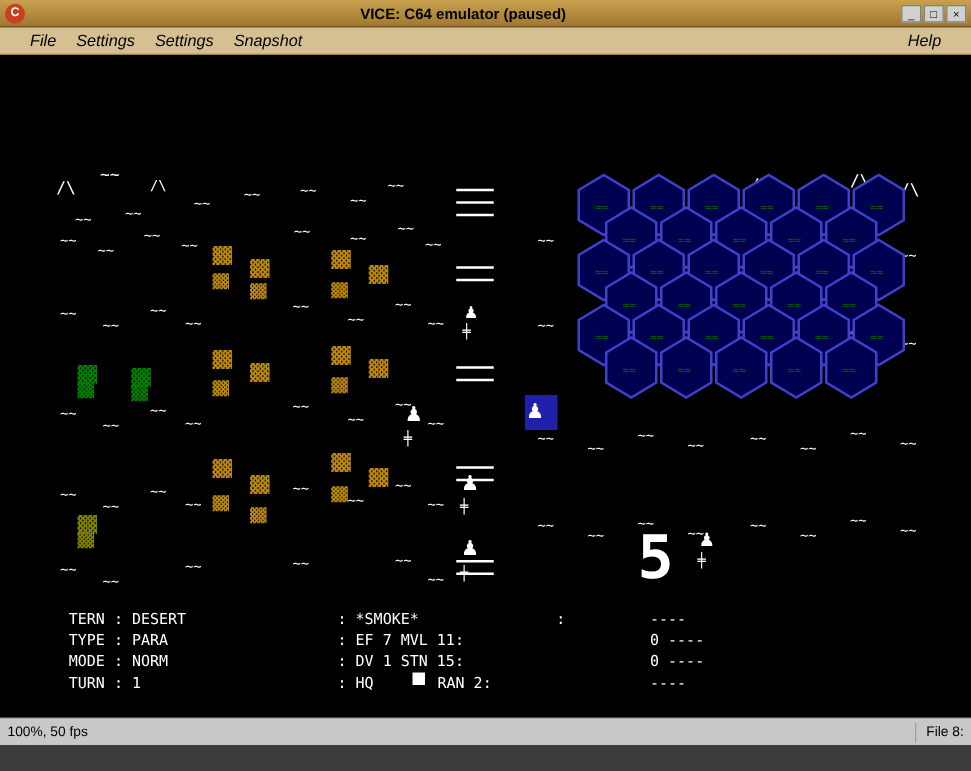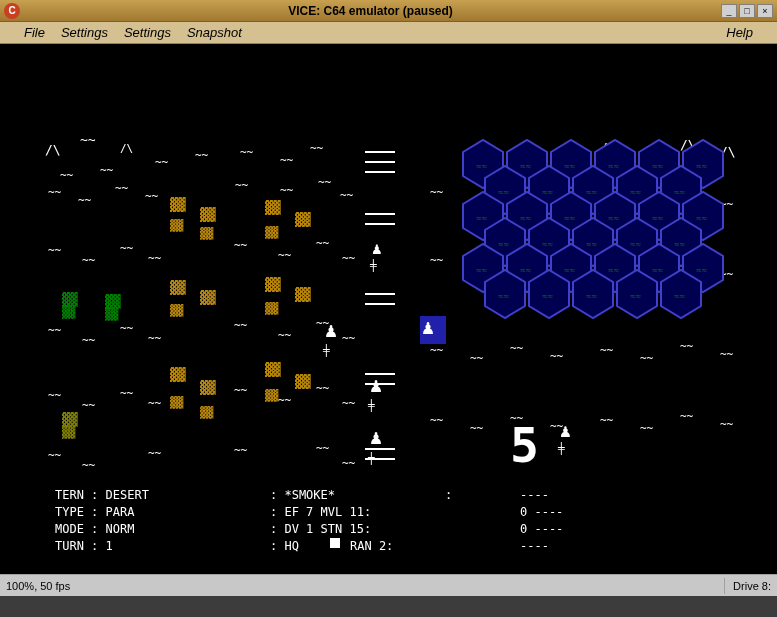--- a/index.html
+++ b/index.html
@@ -396,14 +396,14 @@
     <rect x="330" y="494" width="10" height="10" fill="white"></rect>
     <text x="350" y="506" fill="white" font-family="monospace" font-size="12">RAN  2:</text>
     <text x="520" y="506" fill="white" font-family="monospace" font-size="12">----</text>
 
   </svg>
 </div>
 
 <div id="app-status-bar">
   <span id="status-left">100%, 50 fps</span>
   <div id="status-divider"></div>
-  <span id="status-right">Drive 8:</span>
+  <span id="status-right">File 8:</span>
 </div>
 
 </body></html>

